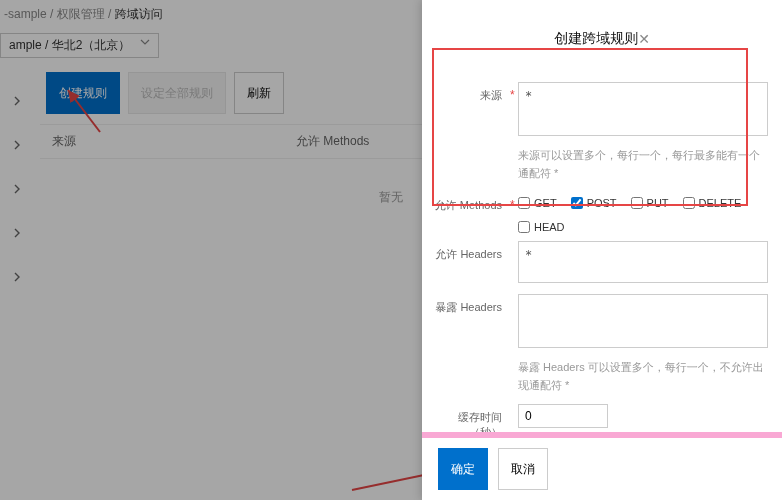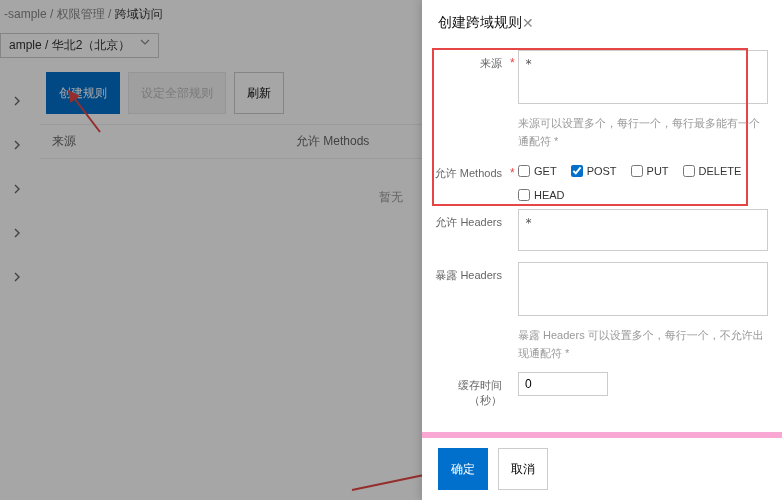--- a/index.html
+++ b/index.html
@@ -17,21 +17,21 @@
 .btn-ghost { background: #f5f5f5; color: #bbb; border-color: #e6e6e6; }
 .table-head { display: flex; border-top: 1px solid #eee; border-bottom: 1px solid #eee; padding: 8px 0; color: #666; }
 .table-head > div { flex: 1; padding-left: 12px; }
 .collapse-col { position: absolute; left: 12px; top: 96px; display: flex; flex-direction: column; gap: 34px; }
 .chev { width: 10px; height: 10px; }
 .empty { text-align: center; color: #999; padding: 30px 0; font-size: 12px; }
 .arrow-svg { position: absolute; pointer-events: none; }
 
 .overlay { position: absolute; inset: 0; background: rgba(0,0,0,.35); }
 .panel { position: absolute; right: 0; top: 0; bottom: 0; width: 360px; background: #fff; box-shadow: -2px 0 8px rgba(0,0,0,.15); display: flex; flex-direction: column; }
-.panel-head { display: flex; align-items: center; justify-content: flex-start; padding: 14px 16px; font-size: 14px; color: #111; }
+.panel-head { display: flex; align-items: center; justify-content: center; padding: 30px 16px; font-size: 14px; color: #111; }
 .close-x { cursor: pointer; color: #888; font-size: 14px; }
 .panel-body { flex: 1; overflow: auto; padding: 4px 14px 12px 10px; }
 .frow { display: flex; align-items: flex-start; margin-bottom: 8px; }
 .flabel { width: 74px; text-align: right; color: #666; padding-top: 6px; padding-right: 4px; font-size: 11px; }
 .req { color: #e64545; margin-left: 4px; width: 8px; display: inline-block; text-align: left; padding-top: 6px; }
 .fctrl { flex: 1; }
 .ta { width: 100%; min-height: 54px; border: 1px solid #ccc; padding: 6px; font-size: 12px; resize: none; color: #555; }
 .hint { color: #999; font-size: 11px; line-height: 1.6; margin: 2px 3px 10px 86px; }
 .methods { display: flex; flex-wrap: wrap; gap: 12px 14px; padding-top: 5px; }
 .cb { display: inline-flex; align-items: flex-start; gap: 4px; font-size: 11px; color: #333; }

